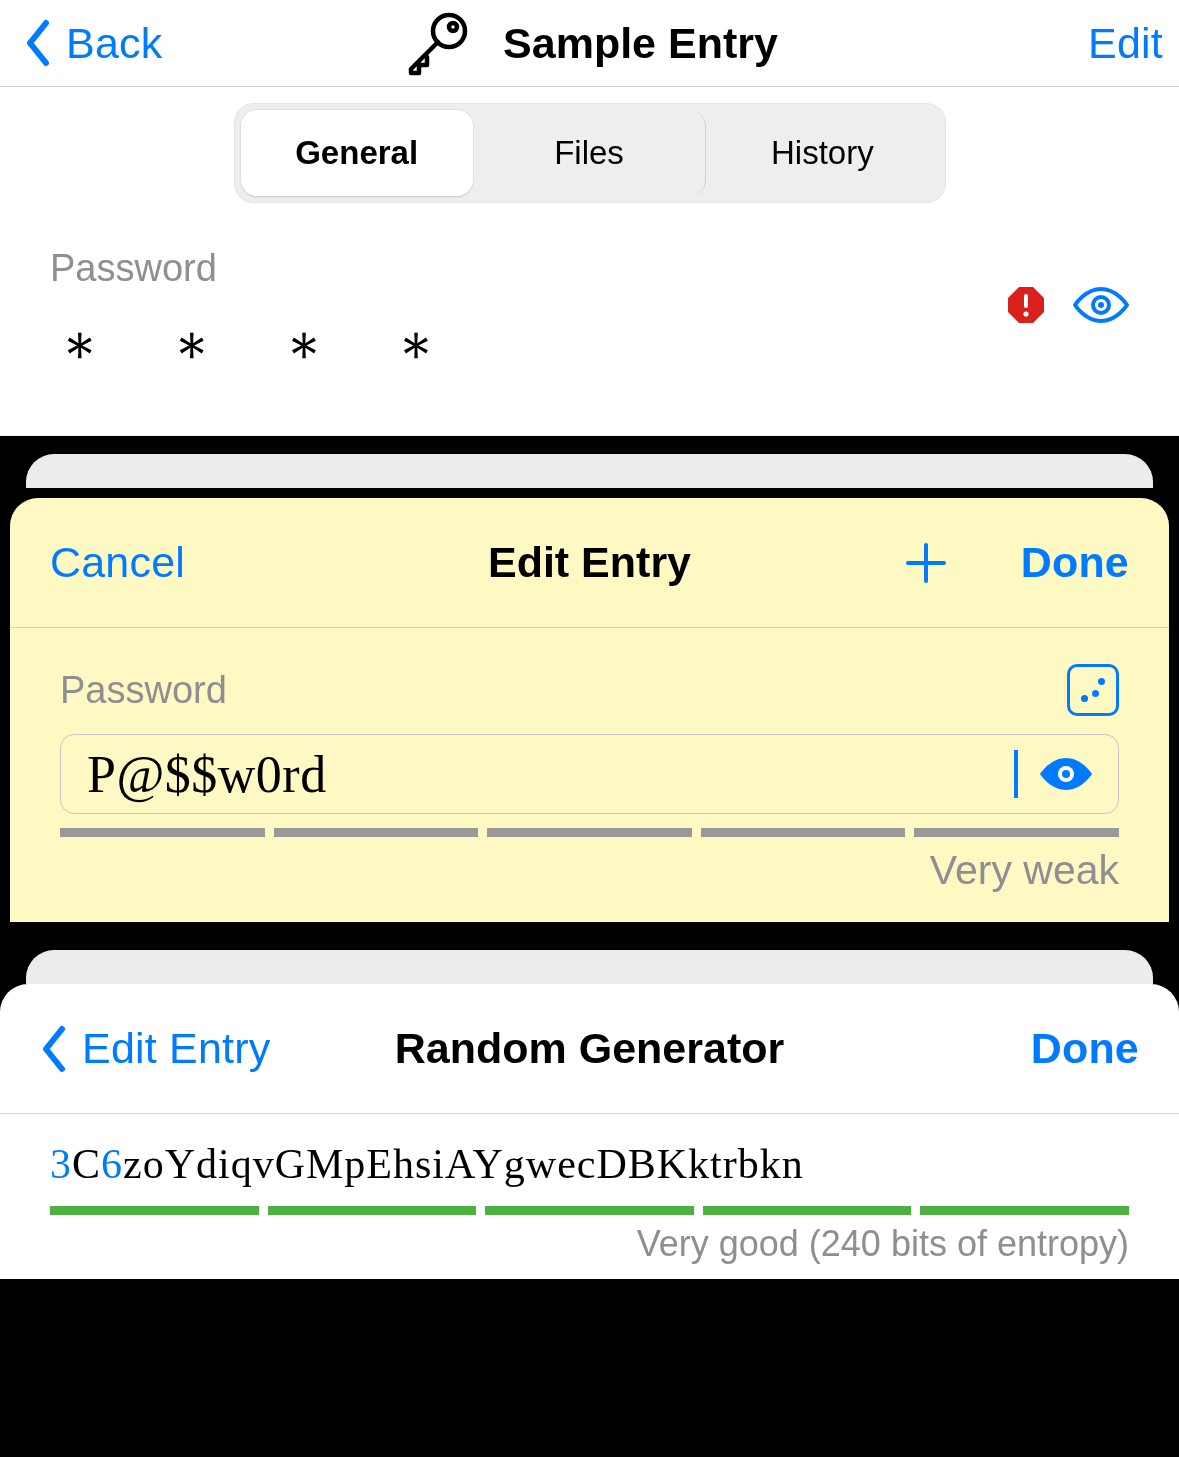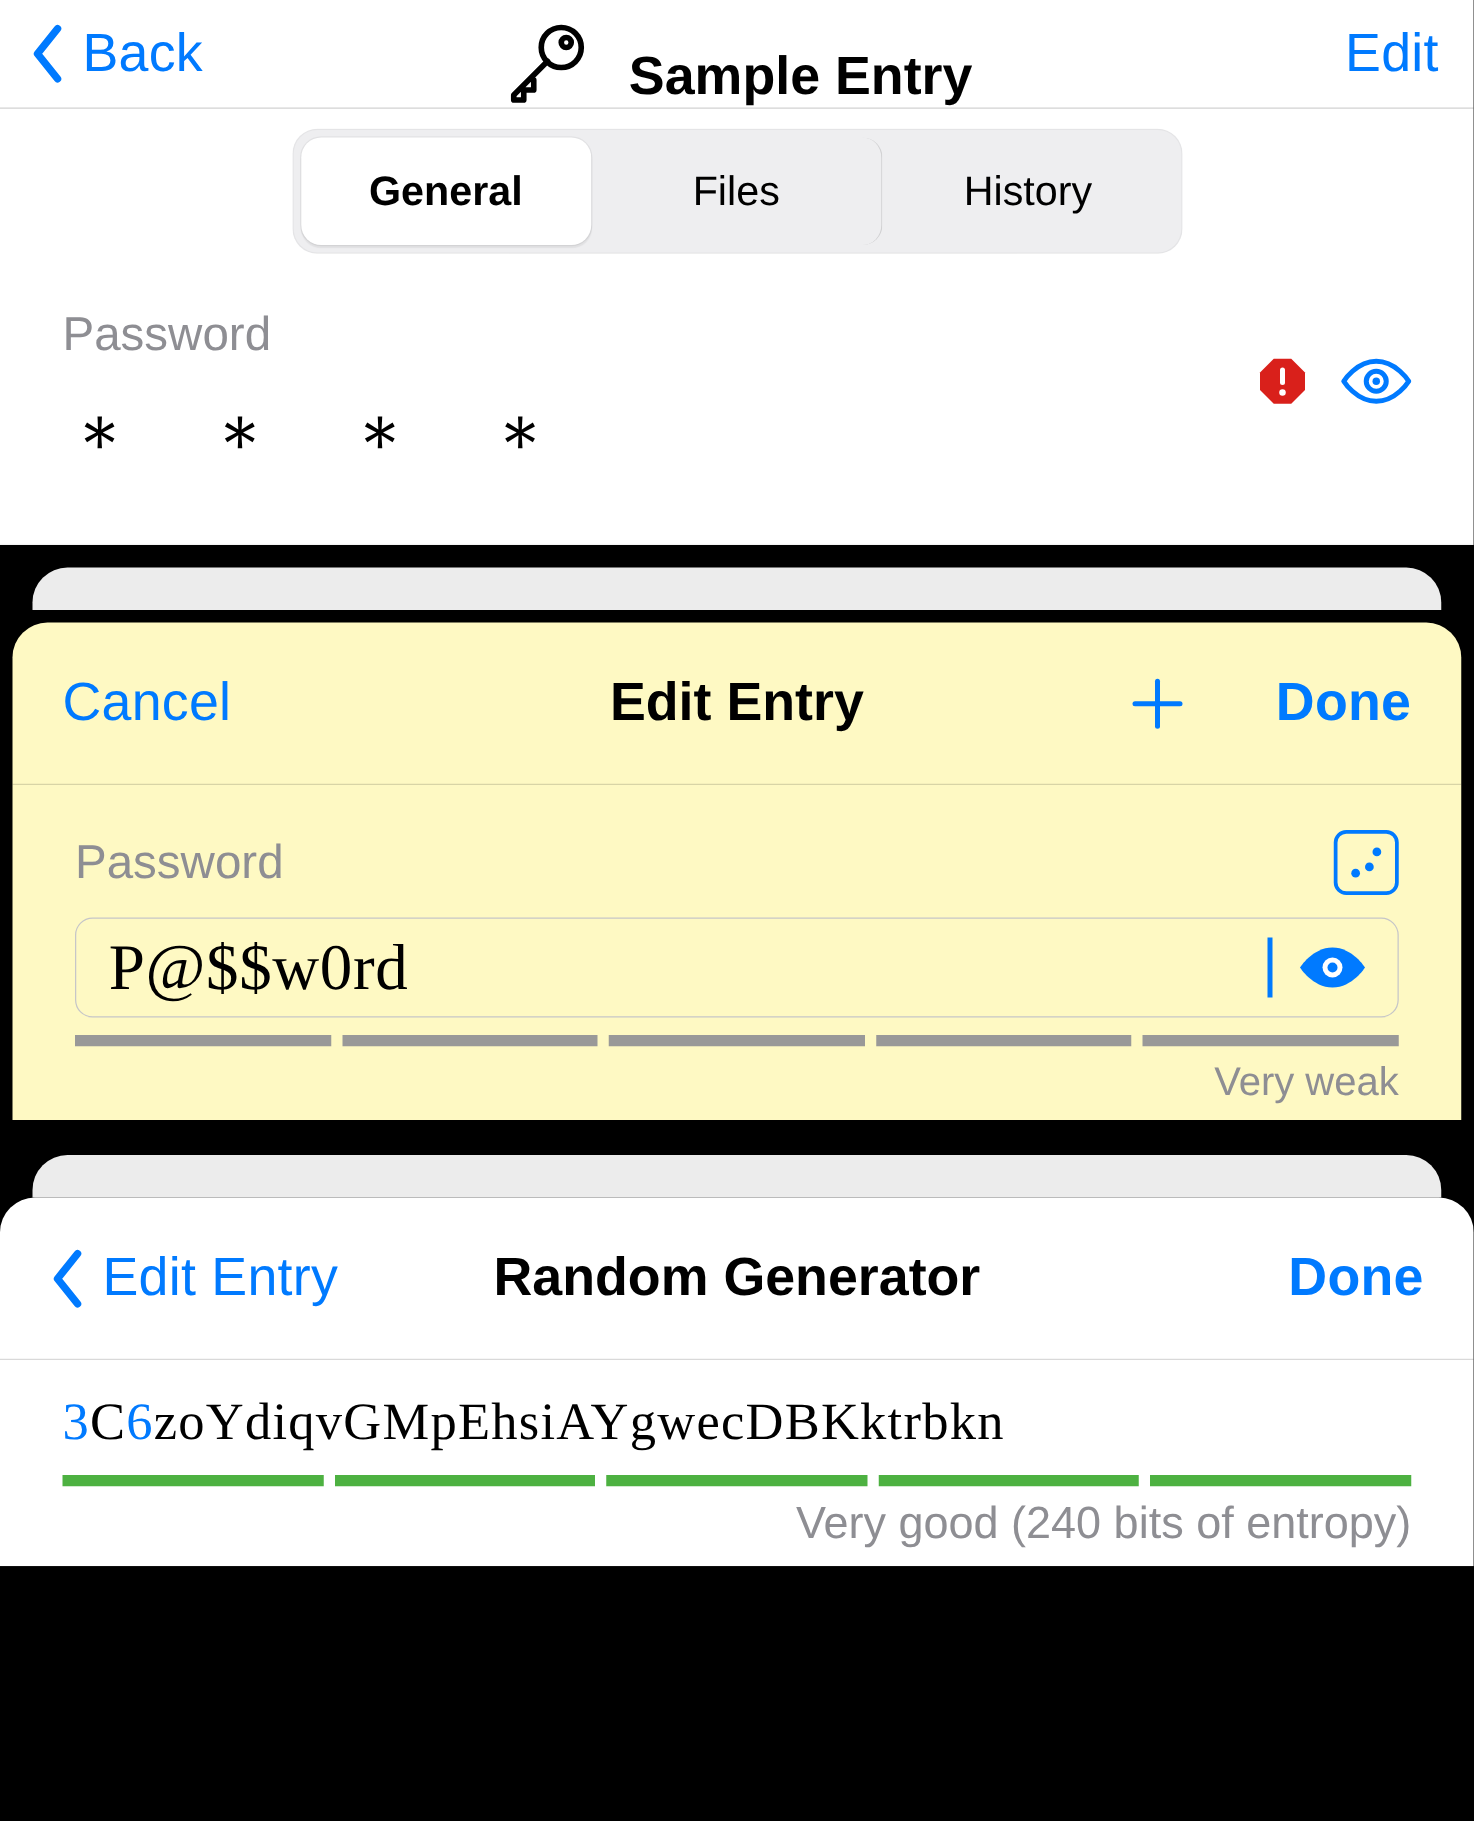--- a/index.html
+++ b/index.html
@@ -27,23 +27,23 @@
     padding-bottom: 40px;
     border-bottom: 1px solid rgba(0,0,0,.05);
   }
   .navbar {
     display:flex; align-items:center; height:87px;
     border-bottom:1px solid rgba(0,0,0,.18);
     position:relative;
   }
   .navbar .left, .navbar .right { flex:0 0 auto; display:flex; align-items:center; }
   .navbar .left { padding-left:24px; }
-  .navbar .right{ padding-right:28px; margin-left:auto; }
+  .navbar .right{ padding-right:16px; margin-left:auto; }
   .navbar .title-wrap {
-    position:absolute; inset:0; display:flex; align-items:flex-end; justify-content:center; gap:30px;
+    position:absolute; inset:0; display:flex; align-items:center; justify-content:center; gap:30px;
     pointer-events:none;
   }
   .chevron-left {
     width:28px; height:48px; stroke: var(--ios-blue); stroke-width:6; fill:none;
     stroke-linecap:round; stroke-linejoin:round;
   }
   .nav-link { color:var(--ios-blue); font-size:43px; letter-spacing:.2px; }
   .nav-back { display:flex; align-items:center; gap:14px; }
   .nav-title { font-size:43px; font-weight:700; }
   .key-icon { width:72px; height:72px; stroke:#000; stroke-width:4.5; fill:none; stroke-linecap:round; stroke-linejoin:round; }
@@ -128,21 +128,21 @@
     font-family: Liberation Serif, serif;
     font-size:52px; letter-spacing:.5px;
     background:transparent;
   }
   .caret { width:4px; height:48px; background:var(--ios-blue); }
   .eye-fill { width:56px; height:36px; fill:var(--ios-blue); }
 
   .meter { display:flex; gap:9px; margin-top:14px; }
   .meter .bar { flex:1; height:9px; background:#8e8e93; opacity:.9; }
   .meter.green .bar { background: var(--ios-green); }
-  .meter-label { text-align:right; font-size:32px; color:var(--ios-gray); margin-top:10px; padding-bottom:12px; }
+  .meter-label { text-align:right; font-size:41px; color:var(--ios-gray); margin-top:10px; padding-bottom:28px; }
 
   
   .screen-gen { background:#fff; border-radius: 28px 28px 0 0; }
   .gen-body { padding: 26px 50px 4px; }
   .gen-pw {
     font-family: Liberation Serif, serif;
     font-size:42px; letter-spacing:1px;
   }
   .gen-pw .digit { color: var(--ios-blue); }
   .meter3-label {

